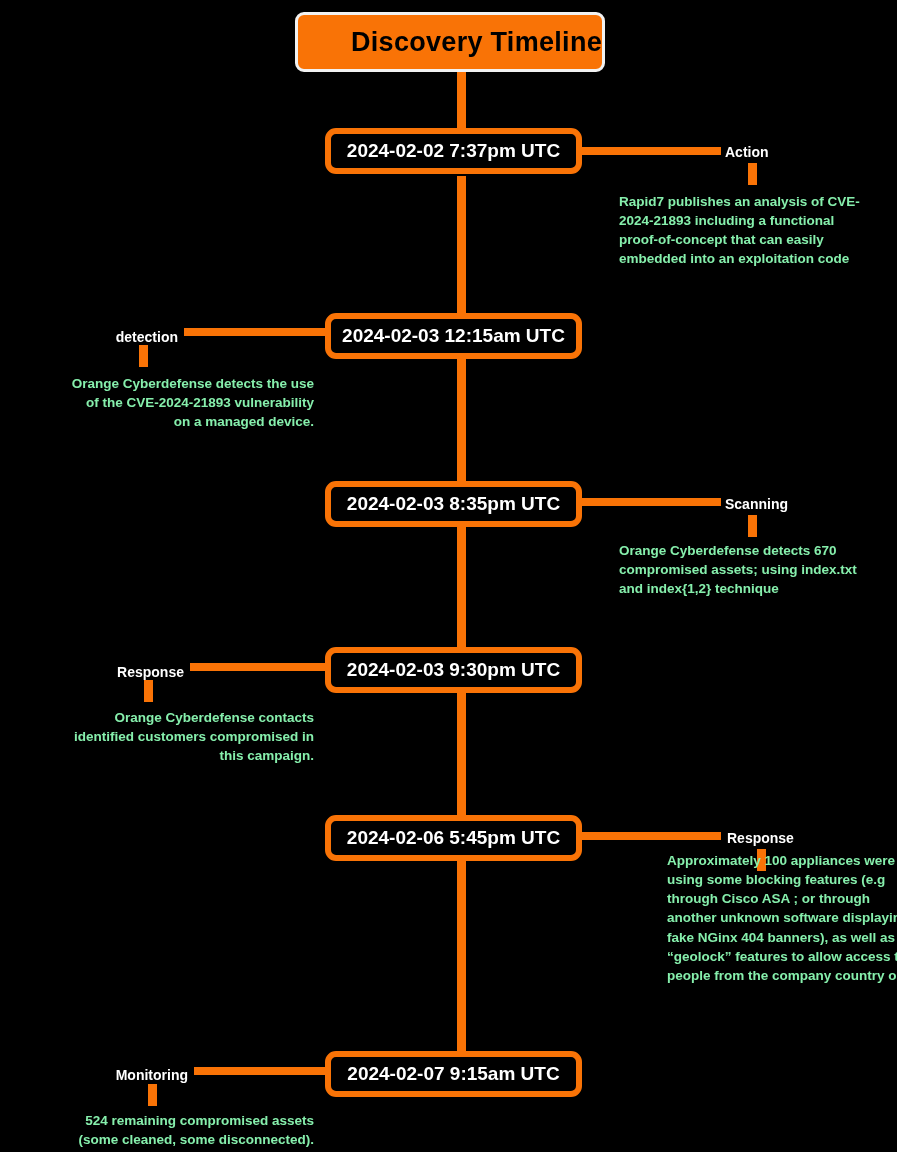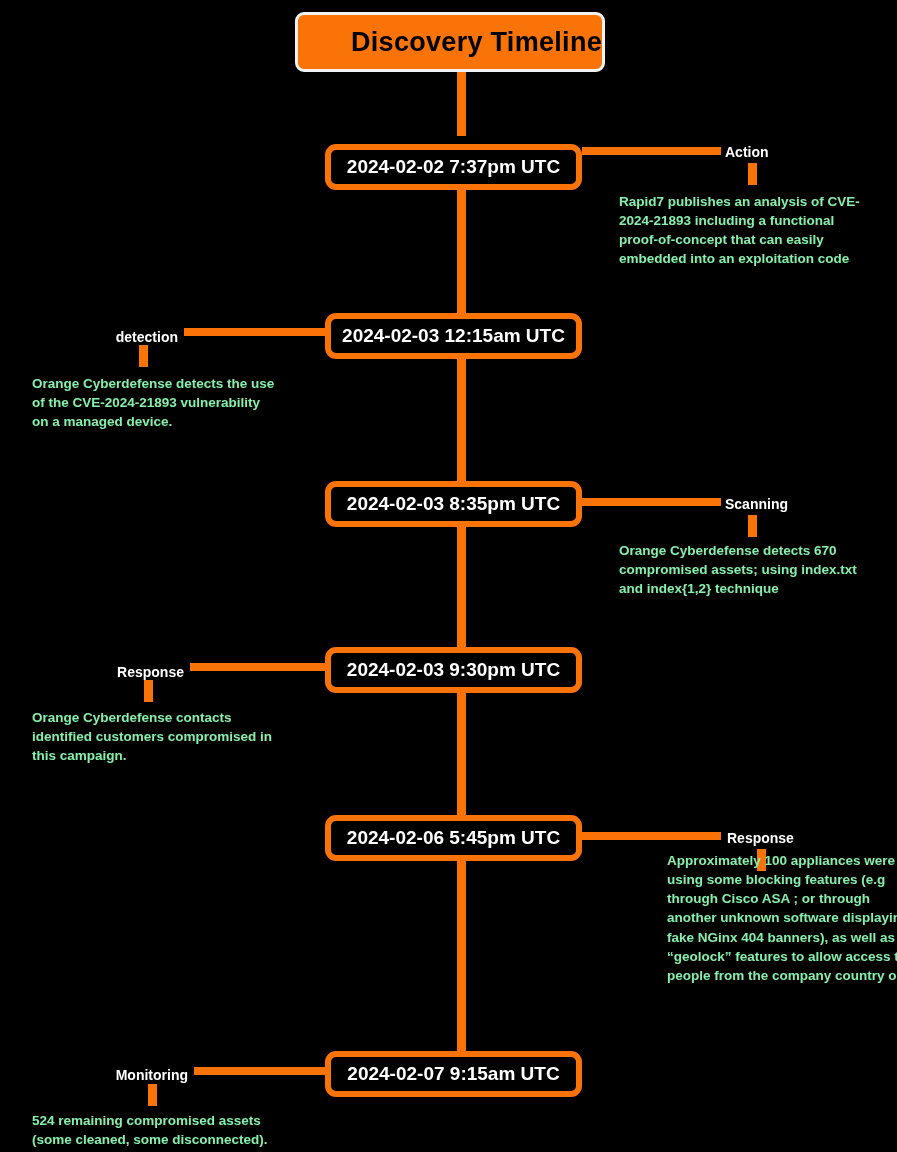--- a/index.html
+++ b/index.html
@@ -100,39 +100,39 @@
   
   .desc {
     position: absolute;
     font-size: 13.5px;
     font-weight: bold;
     line-height: 1.42;
     color: #86efac;
     white-space: pre-line;
   }
   .desc.right { left: 619px; width: 278px; text-align: left; }
-  .desc.left  { left: 32px;  width: 300px; text-align: left; }
+  .desc.left  { left: 14px;  width: 300px; text-align: right; }
 </style>
 </head>
 <body>
 
 <div id="timeline-root">
 
   <div class="spine" style="top:70px;height:66px;"></div>
   <div class="spine" style="top:176px;height:138px;"></div>
   <div class="spine" style="top:354px;height:128px;"></div>
   <div class="spine" style="top:522px;height:126px;"></div>
   <div class="spine" style="top:688px;height:128px;"></div>
   <div class="spine" style="top:856px;height:196px;"></div>
 
   <div class="title-box">
     <span class="title-text">Discovery Timeline</span>
   </div>
 
-  <div class="event-node" style="top:144px;">
+  <div class="event-node" style="top:128px;">
     <span class="event-time">2024-02-02 7:37pm UTC</span>
   </div>
   <div class="connector-h" style="left:582px;top:147px;width:139px;"></div>
   <div class="side-label right" style="left:725px;top:144px;">Action</div>
   <div class="connector-tick" style="left:748px;top:163px;"></div>
   <div class="desc right" style="top:192px;">Rapid7 publishes an analysis of CVE-
 2024-21893 including a functional
 proof-of-concept that can easily
 embedded into an exploitation code</div>
 

